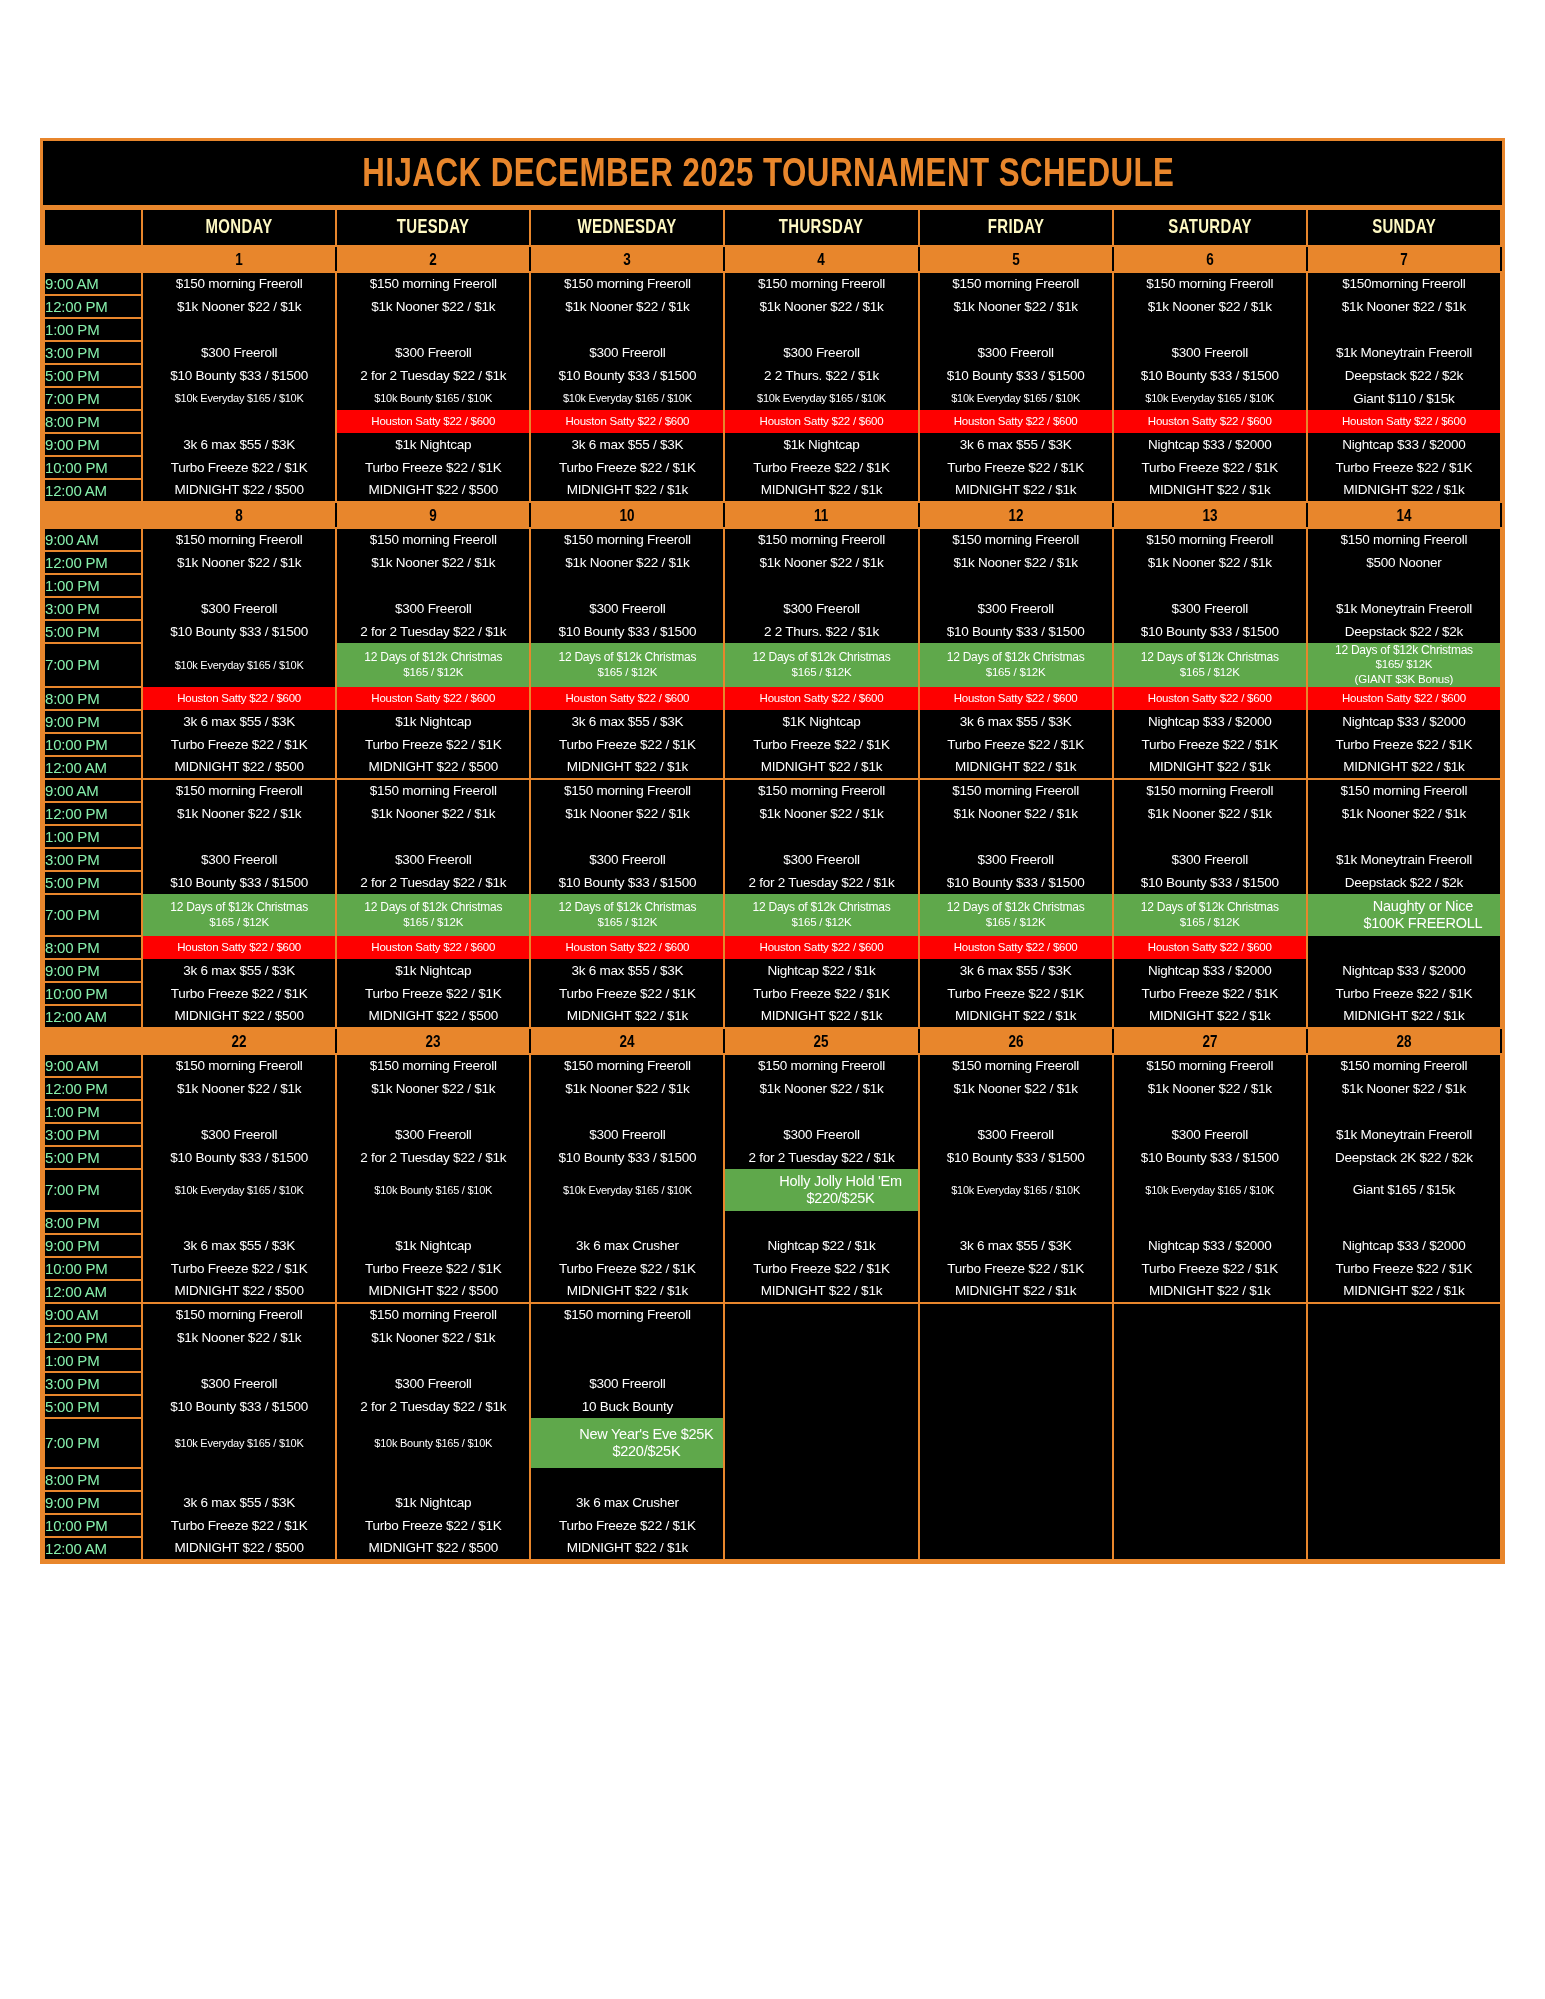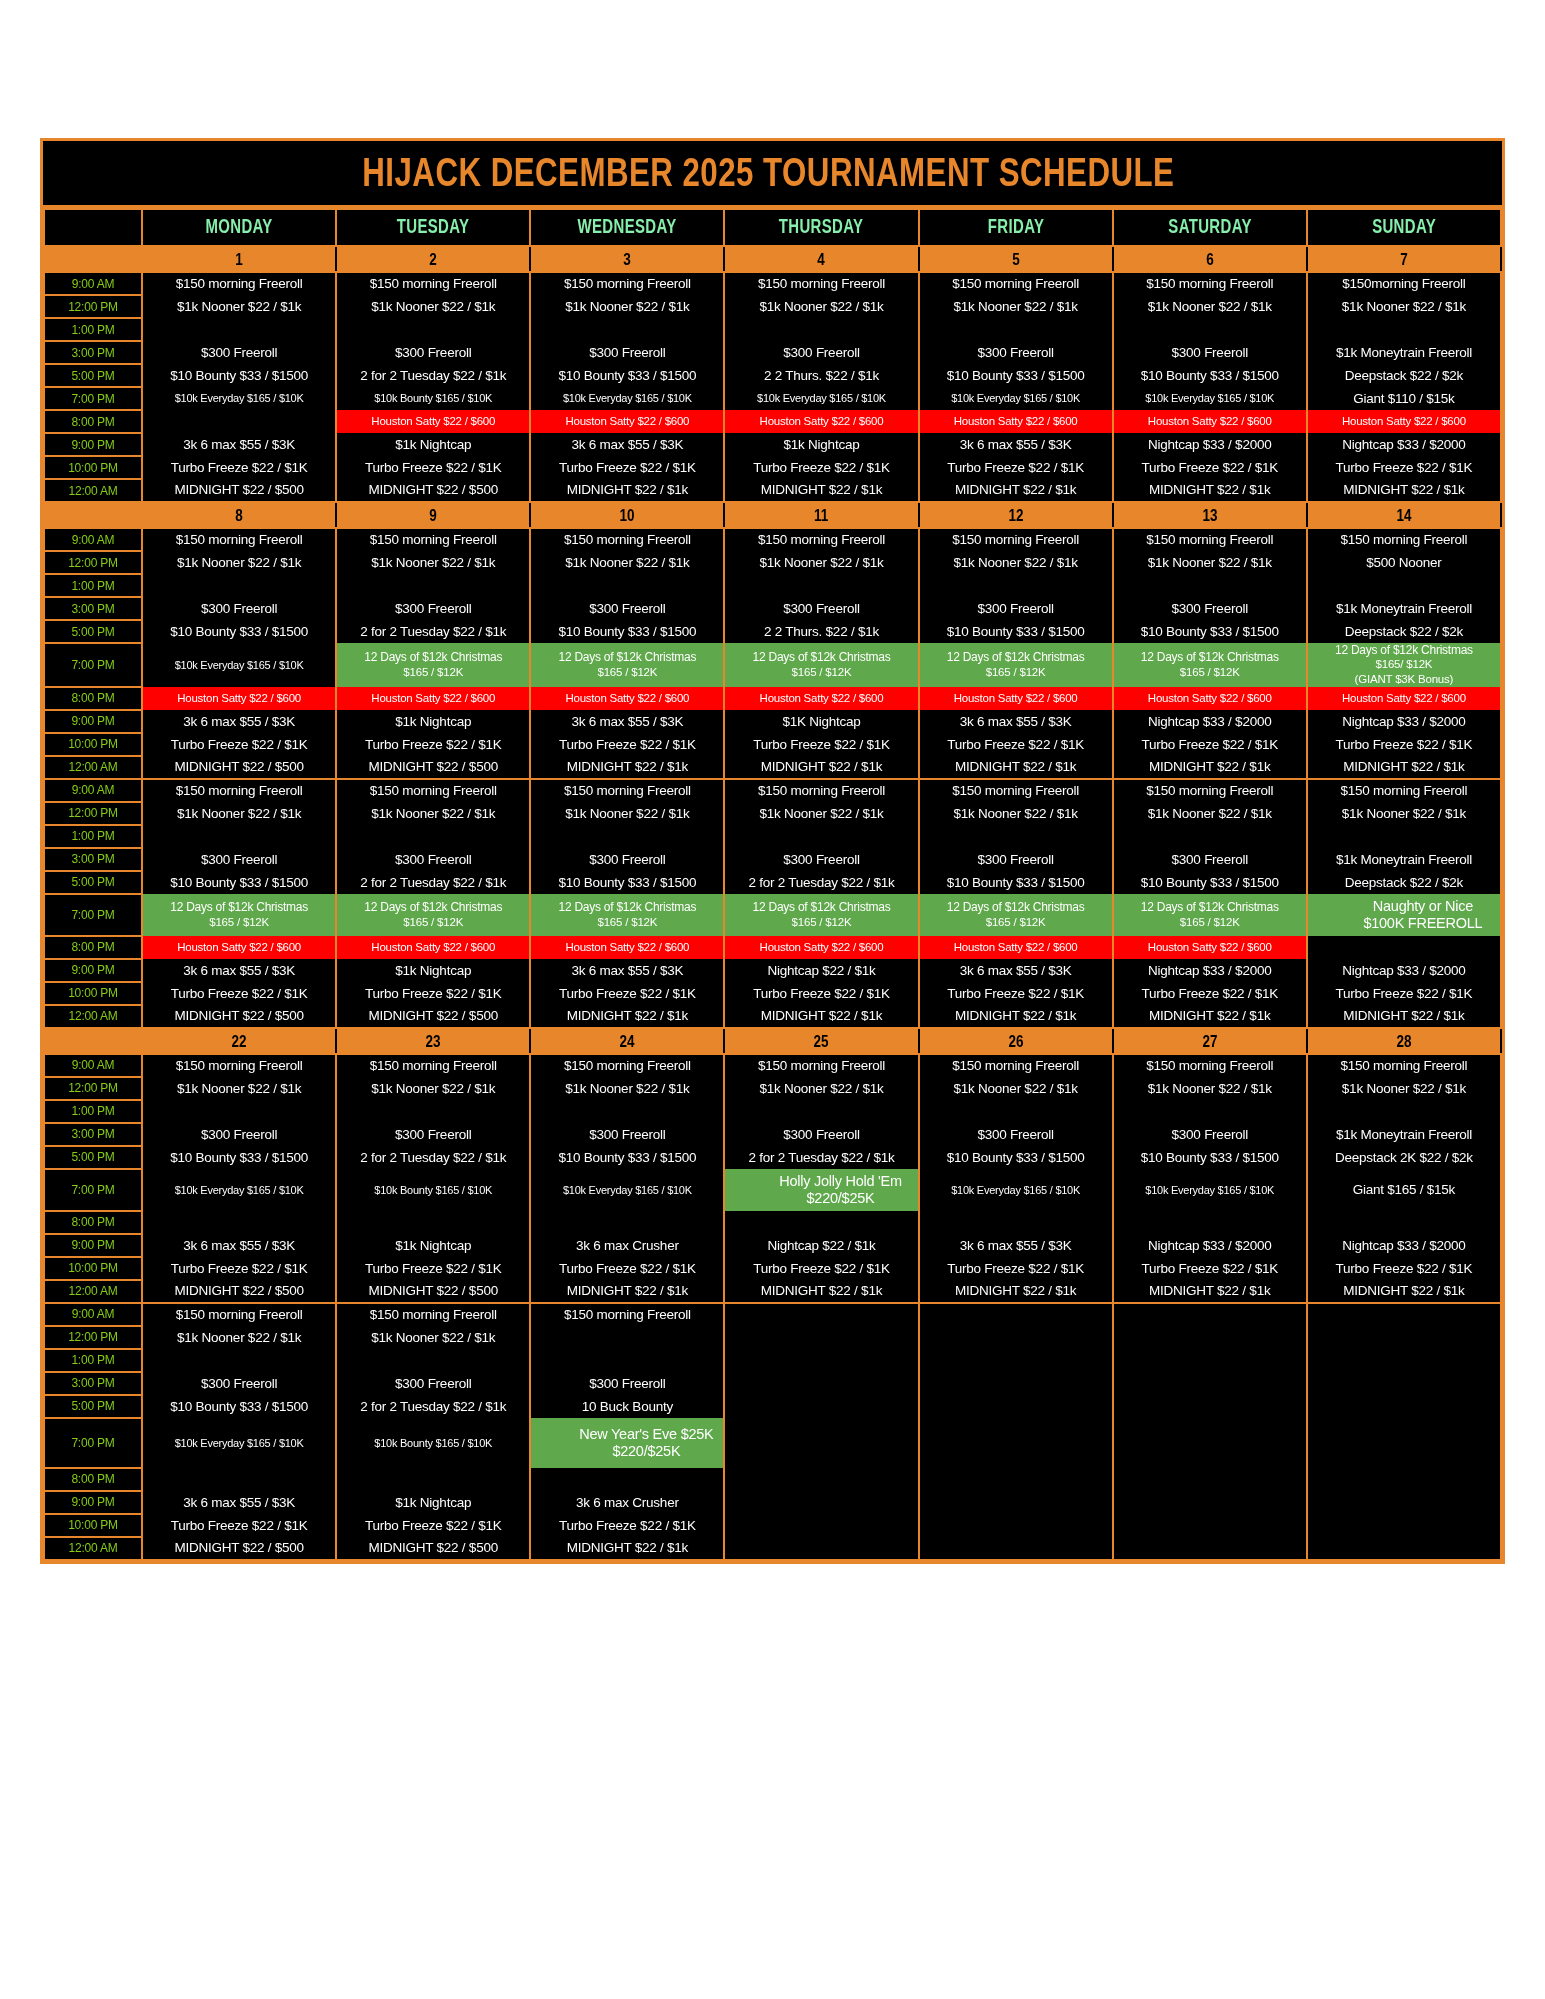--- a/index.html
+++ b/index.html
@@ -52,21 +52,21 @@
   table.grid {
     width: 100%;
     border-collapse: collapse;
     table-layout: fixed;
   }
   table.grid col.timecol { width: 98px; }
   table.grid col.daycol  { width: 194px; }
 
   .dayhead td, .dayhead th {
     background: #000000;
-    color: #86efac;
+    color: #fef9c3;
     text-align: center;
     font-family: "Liberation Sans Narrow", "Liberation Sans", sans-serif;
     font-weight: bold;
     font-size: 17px;
     letter-spacing: 0.4px;
     padding: 7px 0 8px 0;
     border: 2px solid #e8862c;
     transform: none;
   }
   .dayhead td.blank { border: 2px solid #e8862c; background:#000; }
@@ -92,23 +92,23 @@
   }
   tr.weeknums td.tlead {
     background: #e8862c;
     border: 2px solid #e8862c;
   }
   tr.weeknums td .wn-inner { display:block; transform: scaleX(0.9) scaleY(1.1); }
 
   
   td.timecell {
     background: #000000;
-    color: #84cc16;
-    text-align: center;
-    font-size: 12px;
+    color: #86efac;
+    text-align: left;
+    font-size: 15px;
     font-weight: 500;
     border: 2px solid #e8862c;
     padding: 0;
     height: 21px;
     white-space: nowrap;
     letter-spacing: -0.2px;
   }
 
   
   td.ev {

